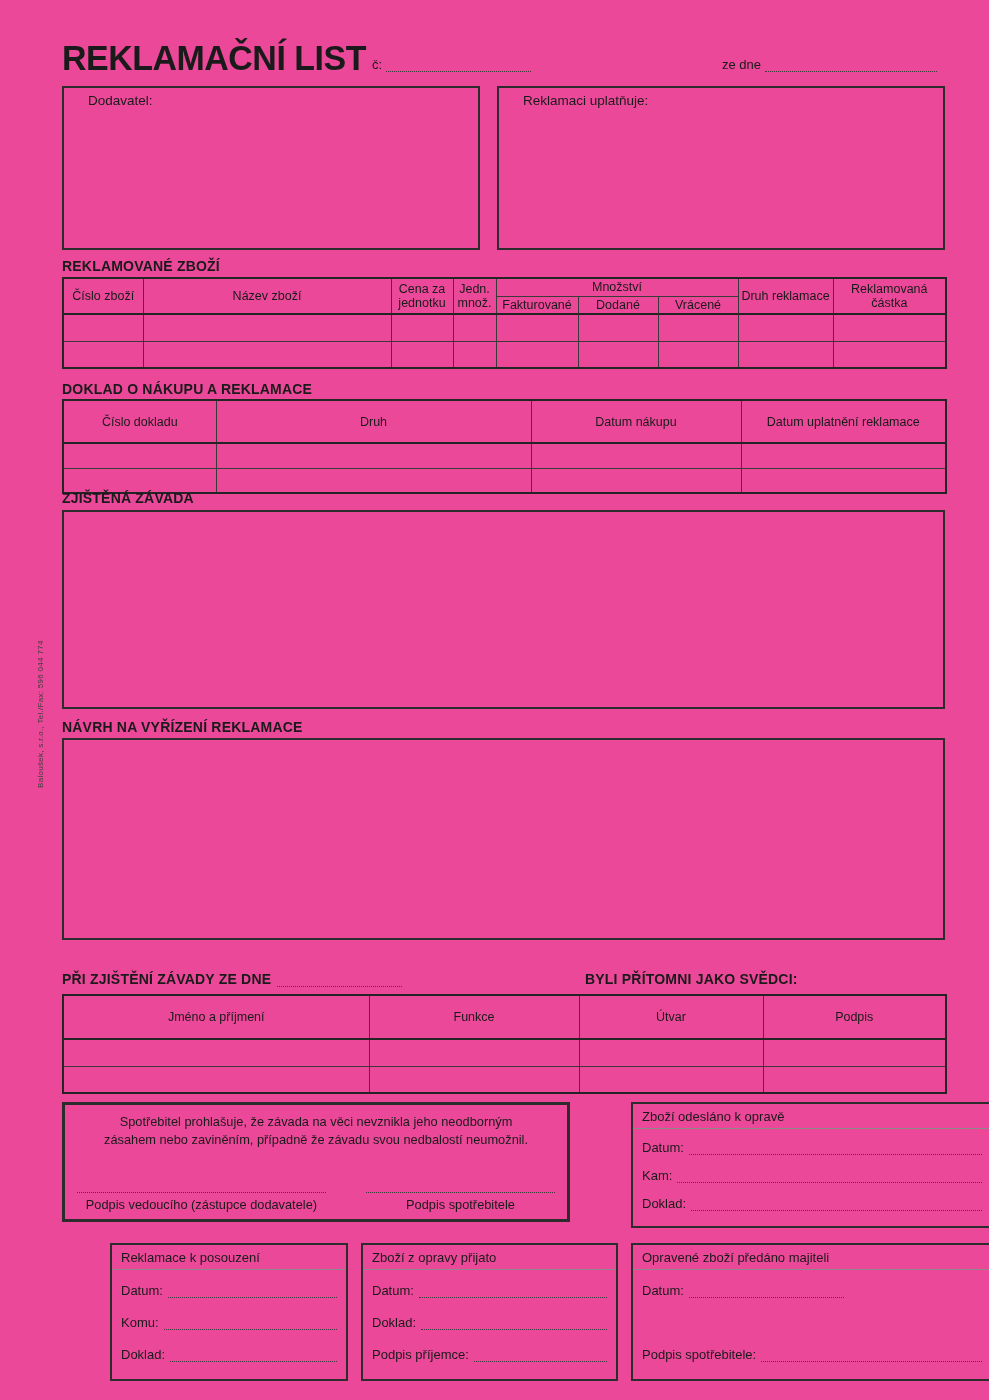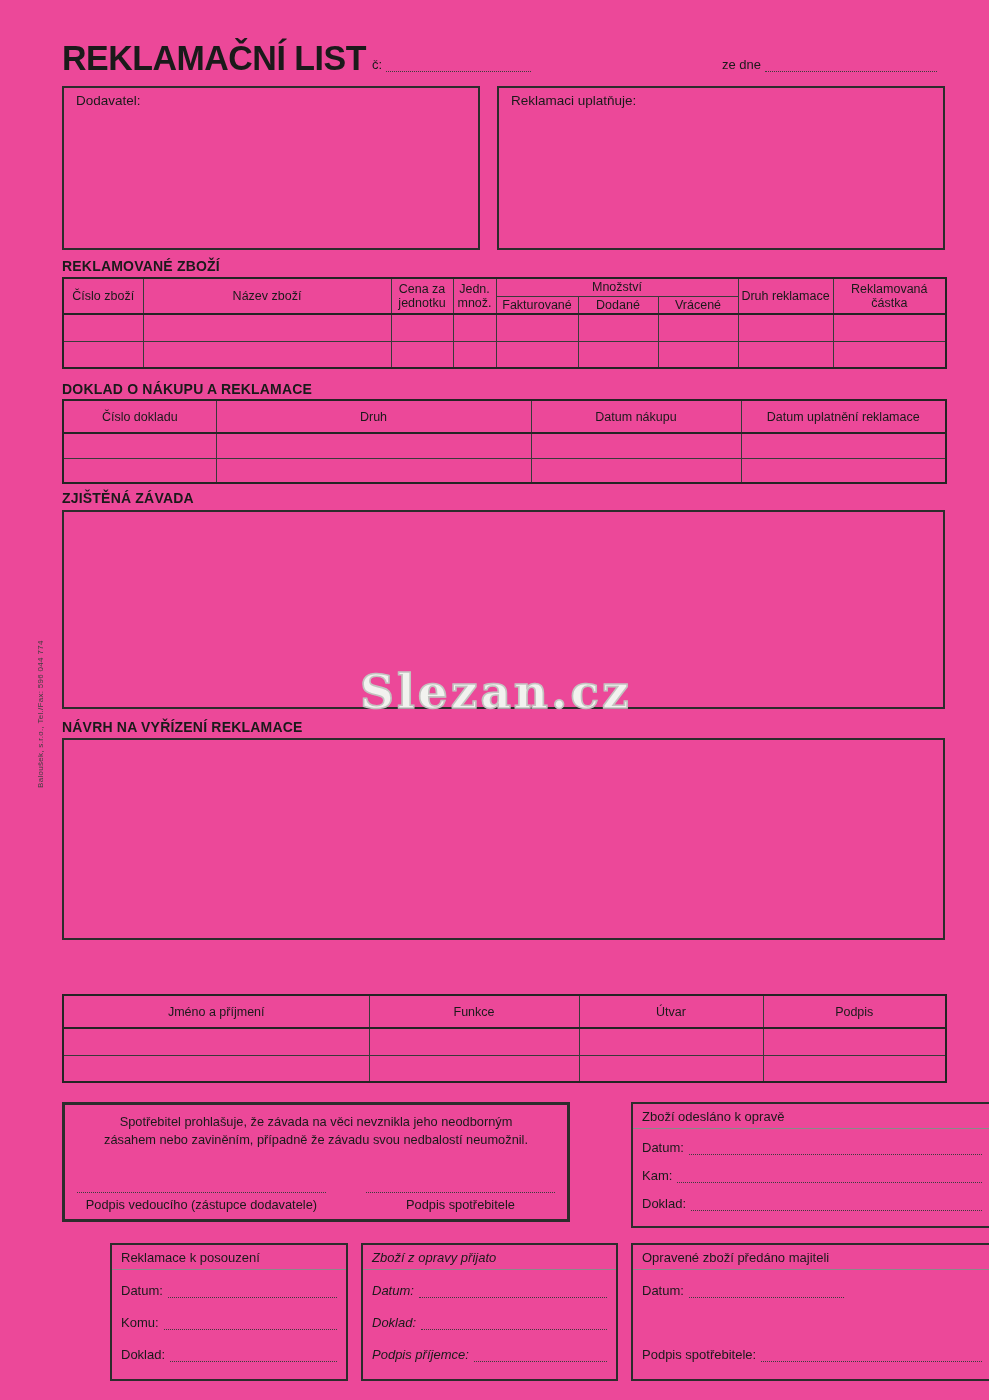--- a/index.html
+++ b/index.html
@@ -16,33 +16,33 @@
     transform:scaleX(0.97); transform-origin:left;
     white-space:nowrap;
   }
   .hline { position:absolute; display:flex; align-items:flex-end; font-size:13px; }
   .hline .lbl { font-weight:bold; margin-right:4px; white-space:nowrap; font-weight:normal; }
   .dots { display:inline-block; border-bottom:1.5px dotted #3c3c3c; height:12px; }
   #title-no   { left:372px; top:57px; }
   #title-date { left:722px; top:57px; }
   
   .box { position:absolute; border:2px solid #2c2c2c; background:transparent; box-sizing:border-box; }
-  .box .box-label { font-size:13.5px; padding:5px 12px; }
+  .box .box-label { font-size:13.5px; padding:5px 24px; }
   
   .sec { position:absolute; font-size:14px; font-weight:bold; white-space:nowrap; letter-spacing:0.2px; }
   
   .tbl-wrap { position:absolute; }
   table { border-collapse:collapse; table-layout:fixed; border:2px solid #242424; }
   th,td { border:1px solid #3a3a3a; font-size:12.5px; font-weight:normal; text-align:center; vertical-align:middle; padding:1px 2px; box-sizing:border-box; }
   thead th { height:18px; }
   tbody td { height:27px; }
   tbody tr:first-child td { border-top:2px solid #242424; }
-  .t2 thead th { height:33px; }
+  .t2 thead th { height:43px; }
   .t2 tbody td { height:25px; }
-  .t3 thead th { height:33px; }
+  .t3 thead th { height:44px; }
   .t3 tbody td { height:27px; }
   
   .watermark {
     position:absolute; left:360px; top:664px; z-index:6;
     font-family:"DejaVu Serif", serif; font-weight:bold;
     font-size:47px; letter-spacing:3px; color:#f2f2ef;
     -webkit-text-stroke:1.6px #c3c3c0;
     text-shadow:0 0 1px #d8d8d5;
     white-space:nowrap;
   }
@@ -188,26 +188,30 @@
             <td></td>
             <td></td>
         </tr>
       </tbody>
     </table>
   </div>
 
   <div class="sec" style="left:62px; top:490px;">ZJIŠTĚNÁ ZÁVADA</div>
   <div class="box" style="left:62px; top:510px; width:883px; height:199px;"></div>
 
-  <div class="watermark">Slezan.cz</div>
   <div class="side-note">Baloušek, s.r.o., Tel./Fax: 596 044 774</div>
 
   <div class="sec" style="left:62px; top:719px;">NÁVRH NA VYŘÍZENÍ REKLAMACE</div>
   <div class="box" style="left:62px; top:738px; width:883px; height:202px;"></div>
 
+  <div id="found-row">
+    <span class="sec" style="position:static;">PŘI ZJIŠTĚNÍ ZÁVADY ZE DNE</span>
+    <span class="dots" style="width:125px; margin-left:6px;"></span>
+    <span class="sec right-head">BYLI PŘÍTOMNI JAKO SVĚDCI:</span>
+  </div>
   <div class="tbl-wrap" style="left:62px; top:994px; width:883px;">
     <table class="t3" style="width:883px;">
       <colgroup>
         <col style="width:306px">
           <col style="width:210px">
           <col style="width:184px">
           <col style="width:183px">
       </colgroup>
       <thead>
         <tr>
@@ -277,21 +281,21 @@
         <span class="flbl">Komu:</span>
         <span class="dots"></span>
       </div>
       <div class="vfield">
         <span class="flbl">Doklad:</span>
         <span class="dots"></span>
       </div>
     </div>
   </div>
 
-  <div class="vbox" style="left:313px; top:1243px; width:257px; height:138px;font-style:italic;">
+  <div class="vbox" style="left:313px; top:1243px; width:257px; height:138px;">
     <div class="vtitle">Zboží z opravy přijato</div>
     <div class="vfields">
       <div class="vfield">
         <span class="flbl">Datum:</span>
         <span class="dots"></span>
       </div>
       <div class="vfield">
         <span class="flbl">Doklad:</span>
         <span class="dots"></span>
       </div>

